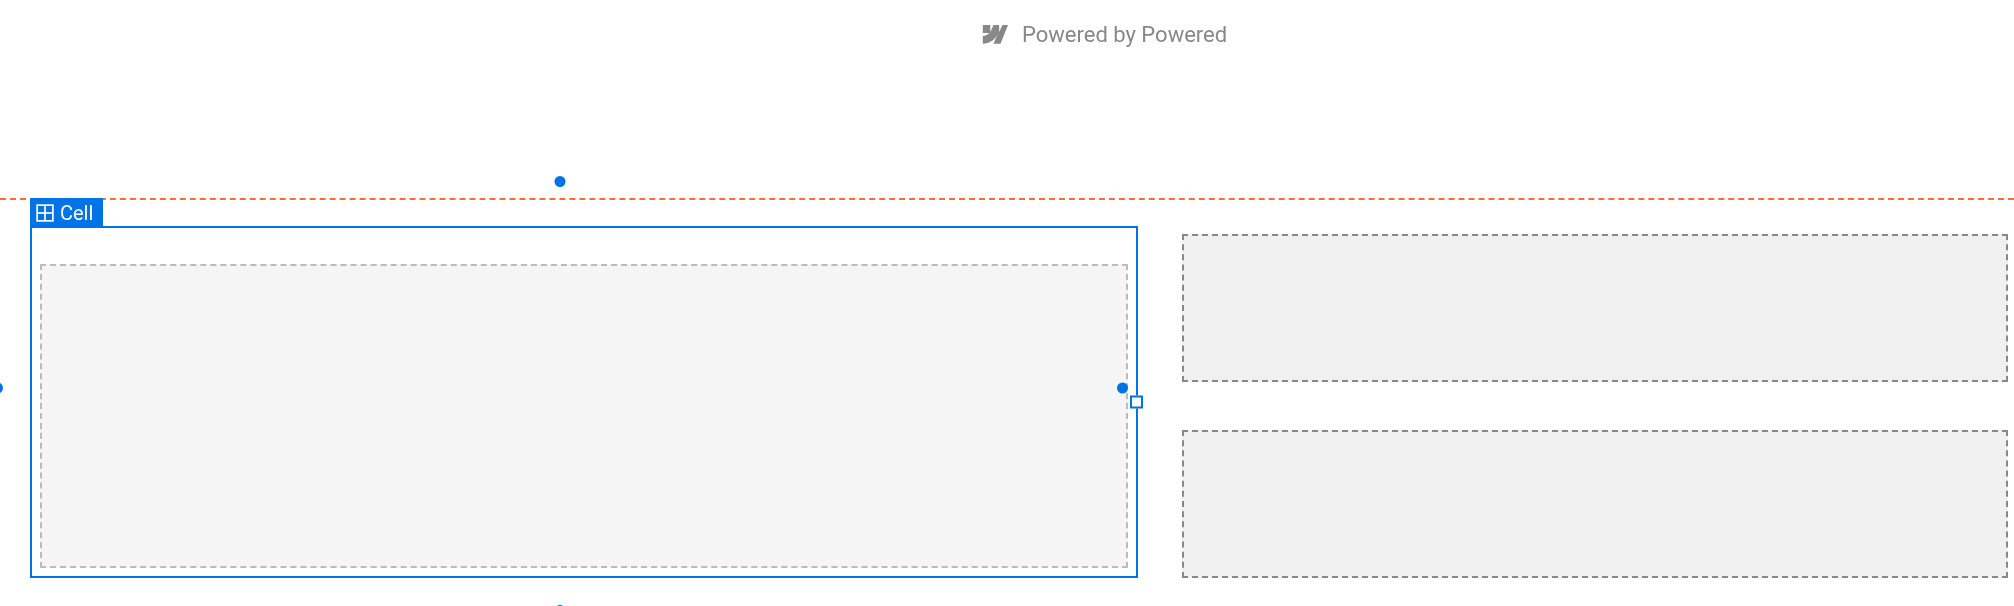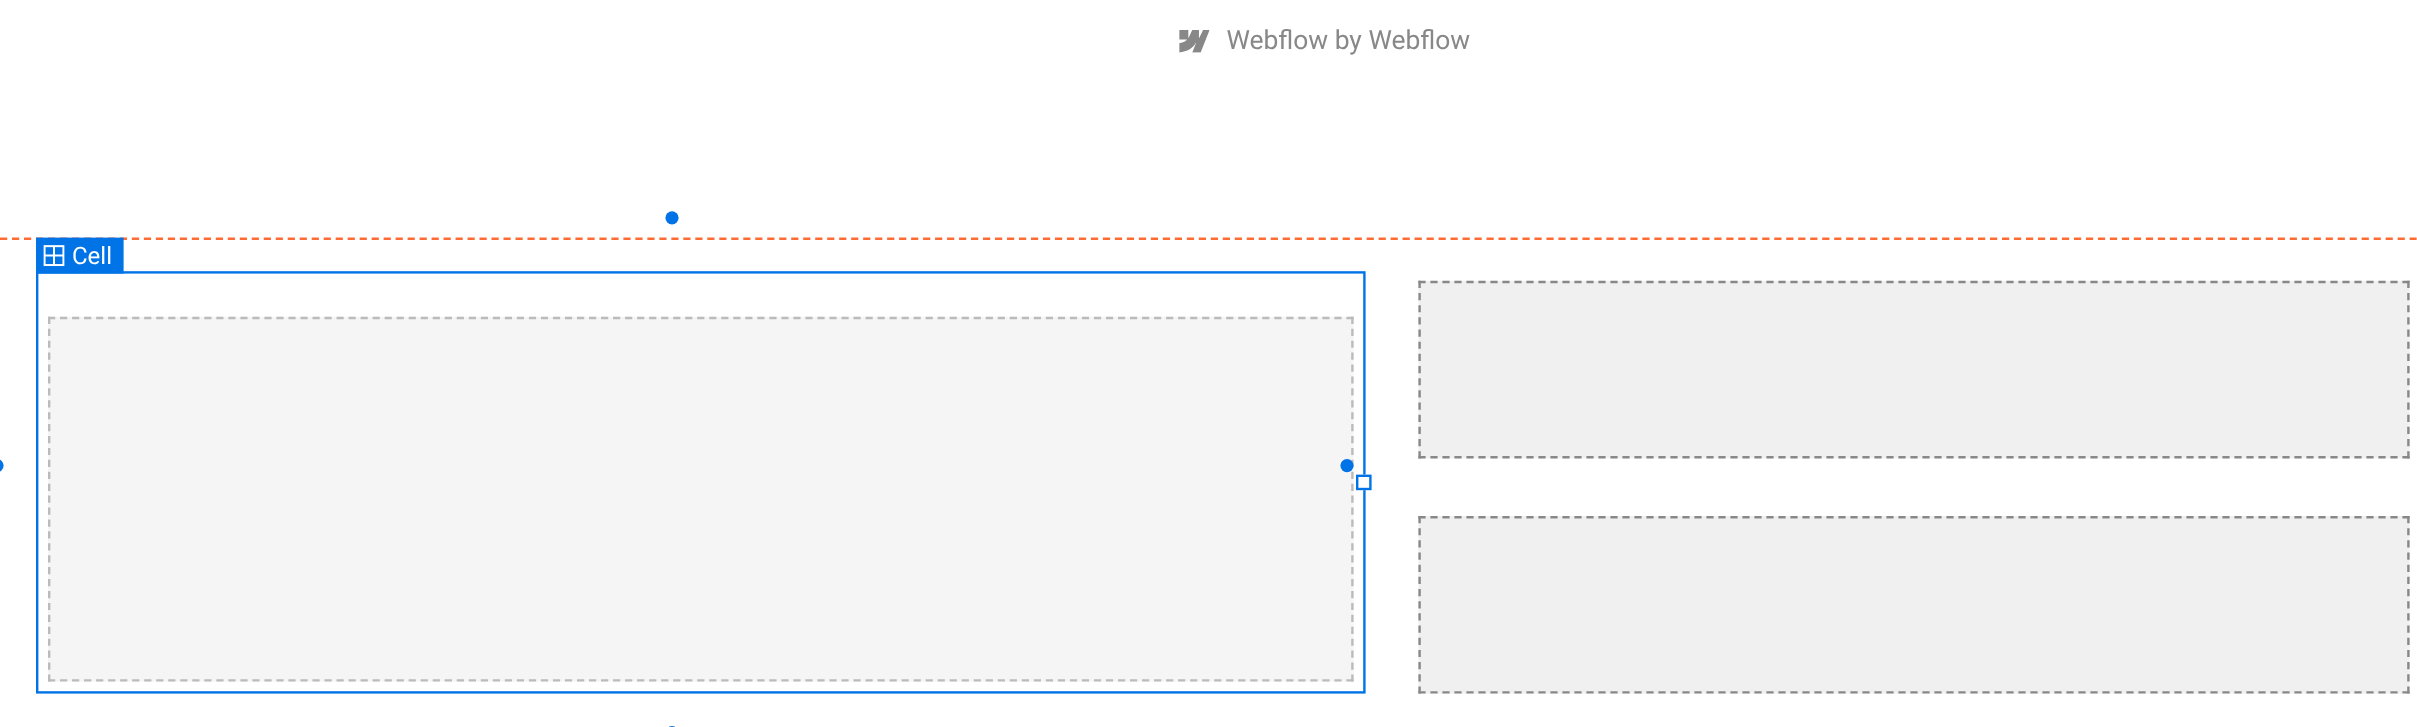--- a/index.html
+++ b/index.html
@@ -160,21 +160,21 @@
   </style>
 </head>
 <body>
 
 <div class="powered-by">
   <span class="webflow-logo">
     <svg viewBox="0 0 30 20" fill="none">
       <path d="M30 0L22 20H14.5L18 11.5H17.8C15 16.5 10 19.5 3 20V11.7C3 11.7 7.5 11.4 10 8.5H3V0H11V7.2H11.2L14.5 0H20.5V7.1H20.7L24.2 0H30Z" fill="#888888"></path>
     </svg>
   </span>
-  <span>Webflow by Webflow</span>
+  <span>Powered by Powered</span>
 </div>
 
 <div class="guide-line"></div>
 
 <div class="selected-cell-container">
   <div class="cell-label">
     <span class="cell-label-icon">
       <svg viewBox="0 0 16 16" fill="none">
         <rect x="1" y="1" width="14" height="14" stroke="#ffffff" stroke-width="1.5" fill="none"></rect>
         <line x1="8" y1="1" x2="8" y2="15" stroke="#ffffff" stroke-width="1.5"></line>

